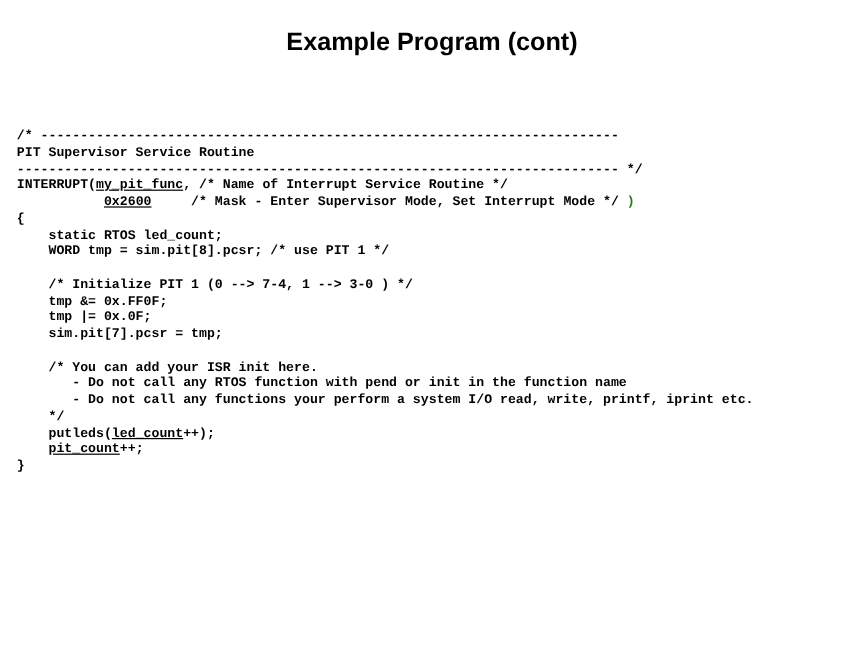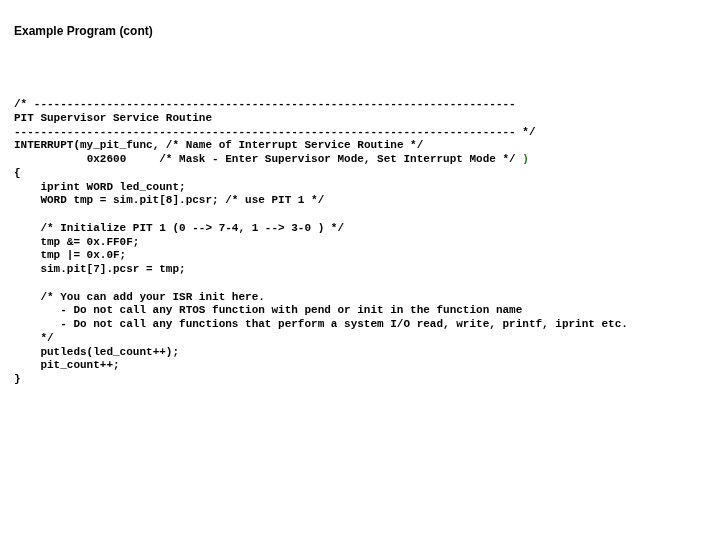--- a/index.html
+++ b/index.html
@@ -11,60 +11,61 @@
     font-family: Arial, Helvetica, sans-serif;
     overflow: hidden;
   }
   .slide {
     box-sizing: border-box;
     width: 720px;
     height: 540px;
     padding: 18px 14px 14px 14px;
   }
   .title {
-    text-align: left;
+    text-align: center;
     font-weight: 700;
-    font-size: 12px;
+    font-size: 21px;
     color: #000;
     margin: 6px 0 60px 0;
   }
   .code {
     font-family: "Courier New", Courier, monospace;
     font-weight: 700;
     font-size: 11px;
     line-height: 1.25;
     color: #000;
     white-space: pre;
   }
   .code .hl {
+    text-decoration: underline;
   }
   .code .paren {
     color: #208020; 
   }
 </style>
 </head>
 <body>
 
 <div class="slide">
   <div class="title">Example Program (cont)</div>
 
   <div class="code"><span>/* -------------------------------------------------------------------------</span>
 <span>PIT Supervisor Service Routine</span>
 <span>---------------------------------------------------------------------------- */</span>
 <span><span>INTERRUPT(</span><span class="hl">my_pit_func</span><span>, /* Name of Interrupt Service Routine */</span></span>
 <span><span>           </span><span class="hl">0x2600</span><span>     /* Mask - Enter Supervisor Mode, Set Interrupt Mode */ </span><span class="paren">)</span></span>
 <span>{</span>
-<span>    iprint WORD led_count;</span>
+<span>    static RTOS led_count;</span>
 <span>    WORD tmp = sim.pit[8].pcsr; /* use PIT 1 */</span>
 <span></span>
 <span>    /* Initialize PIT 1 (0 --&gt; 7-4, 1 --&gt; 3-0 ) */</span>
 <span>    tmp &amp;= 0x.FF0F;</span>
 <span>    tmp |= 0x.0F;</span>
 <span>    sim.pit[7].pcsr = tmp;</span>
 <span></span>
 <span>    /* You can add your ISR init here.</span>
 <span>       - Do not call any RTOS function with pend or init in the function name</span>
-<span>       - Do not call any functions that perform a system I/O read, write, printf, iprint etc.</span>
+<span>       - Do not call any functions your perform a system I/O read, write, printf, iprint etc.</span>
 <span>    */</span>
 <span><span>    putleds(</span><span class="hl">led_count</span><span>++);</span></span>
 <span><span>    </span><span class="hl">pit_count</span><span>++;</span></span>
 <span>}</span></div>
 </div>
 
 </body></html>

